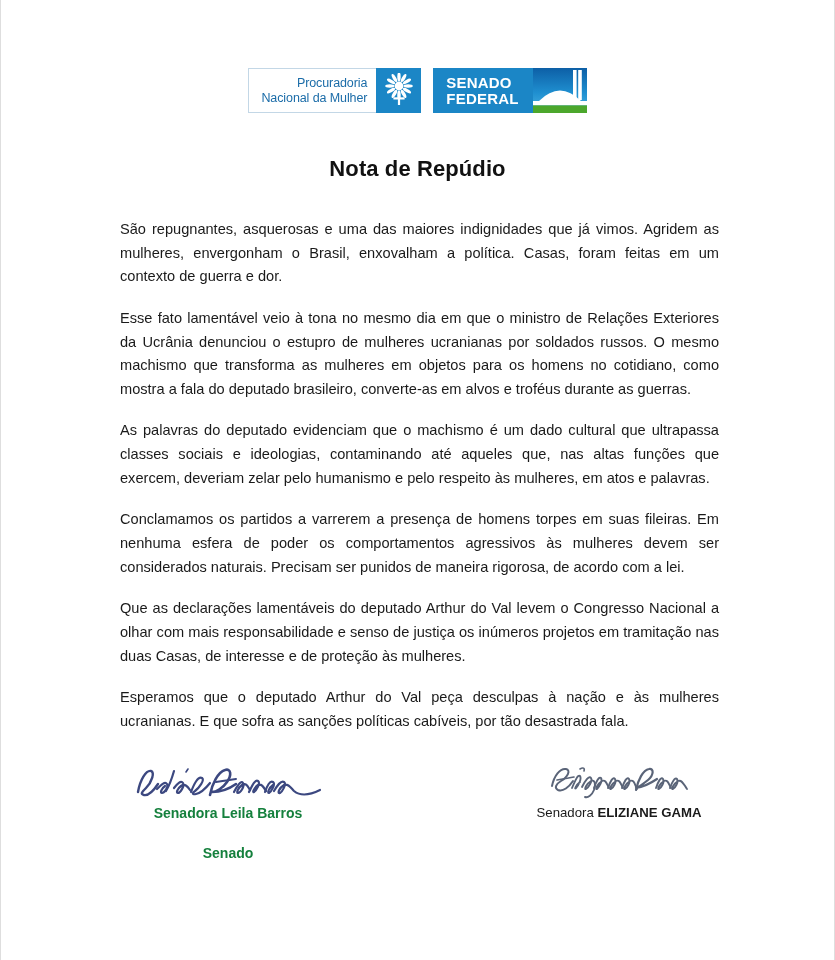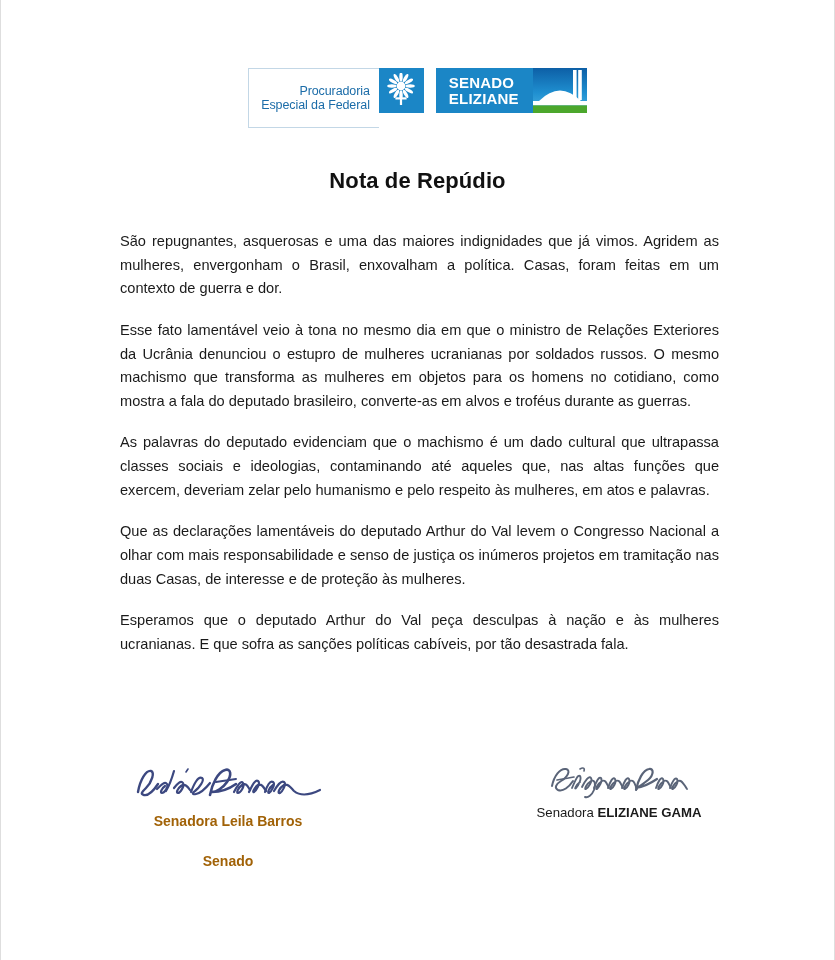--- a/index.html
+++ b/index.html
@@ -42,21 +42,21 @@
   .logo-pem-text {
     border: 1px solid #c3d7e6;
     border-right: none;
     background: #ffffff;
     display: flex;
     flex-direction: column;
     justify-content: center;
     align-items: flex-end;
     padding: 3px 9px 3px 12px;
     box-sizing: border-box;
-    height: 60px;
+    height: 45px;
   }
   .logo-pem-text span {
     display: block;
     color: #1b6ca8;
     font-size: 12.5px;
     line-height: 1.13;
     letter-spacing: -0.1px;
     white-space: nowrap;
     text-align: right;
   }
@@ -99,21 +99,21 @@
     height: 45px;
     flex: 0 0 auto;
   }
 
   
   .doc-title {
     text-align: center;
     font-size: 22px;
     font-weight: bold;
     color: #111111;
-    margin: 12px;
+    margin: 0;
     padding-top: 43px;
     letter-spacing: 0.1px;
   }
 
   
   .body-text {
     padding: 0 115px 0 119px;
     box-sizing: border-box;
     margin-top: 36px;
   }
@@ -142,22 +142,22 @@
   .sig-right { width: 415px; padding-right: 16px; }
 
   .sig-image { height: 42px; display: block; margin: 0 auto; }
   .sig-image-left { width: 200px; }
   .sig-image-right { width: 150px; }
 
   .sig-caption-left {
     font-size: 14px;
     font-weight: bold;
     line-height: 1.42;
-    color: #a16207;
-    margin: 8px;
+    color: #15803d;
+    margin: 0;
     padding: 0 60px;
   }
   .sig-caption-right {
     font-family: "Liberation Sans", sans-serif;
     font-size: 13.2px;
     line-height: 1.42;
     color: #1a1a1a;
     margin: 0;
   }
   .sig-caption-right .name-bold { font-weight: bold; }
@@ -165,21 +165,21 @@
 </head>
 <body>
 
 <div class="page">
 
   <div class="logo-bar">
 
     <div class="logo-pem">
       <div class="logo-pem-text">
         <span>Procuradoria</span>
-        <span>Especial da Federal</span>
+        <span>Nacional da Mulher</span>
       </div>
       <div class="logo-pem-mark">
         <svg width="34" height="36" viewBox="0 0 34 36" aria-hidden="true">
           <g fill="#ffffff">
             <g transform="translate(17,13)">
               <g id="petals">
                 <ellipse cx="0" cy="-9.2" rx="1.7" ry="4.6"></ellipse>
                 <ellipse cx="0" cy="-9.2" rx="1.7" ry="4.6" transform="rotate(30)"></ellipse>
                 <ellipse cx="0" cy="-9.2" rx="1.7" ry="4.6" transform="rotate(60)"></ellipse>
                 <ellipse cx="0" cy="-9.2" rx="1.7" ry="4.6" transform="rotate(90)"></ellipse>
@@ -197,21 +197,21 @@
             <rect x="15.9" y="19" width="2.2" height="13"></rect>
             <rect x="11.4" y="24.3" width="11.2" height="2.2"></rect>
           </g>
         </svg>
       </div>
     </div>
 
     <div class="logo-senado">
       <div class="logo-senado-text">
         <span>SENADO</span>
-        <span>ELIZIANE</span>
+        <span>FEDERAL</span>
       </div>
       <div class="logo-senado-mark">
         <svg width="54" height="45" viewBox="0 0 54 45" aria-hidden="true">
           <defs>
             <linearGradient id="skyGrad" x1="0" y1="0" x2="0" y2="1">
               <stop offset="0%" stop-color="#0d5fa6"></stop>
               <stop offset="55%" stop-color="#1f8fd0"></stop>
               <stop offset="100%" stop-color="#4bb4e4"></stop>
             </linearGradient>
           </defs>
@@ -226,20 +226,21 @@
     </div>
 
   </div>
 
   <h1 class="doc-title">Nota de Repúdio</h1>
 
   <div class="body-text">
     <p>São repugnantes, asquerosas e uma das maiores indignidades que já vimos. Agridem as mulheres, envergonham o Brasil, enxovalham a política. Casas, foram feitas em um contexto de guerra e dor.</p>
     <p>Esse fato lamentável veio à tona no mesmo dia em que o ministro de Relações Exteriores da Ucrânia denunciou o estupro de mulheres ucranianas por soldados russos. O mesmo machismo que transforma as mulheres em objetos para os homens no cotidiano, como mostra a fala do deputado brasileiro, converte-as em alvos e troféus durante as guerras.</p>
     <p>As palavras do deputado evidenciam que o machismo é um dado cultural que ultrapassa classes sociais e ideologias, contaminando até aqueles que, nas altas funções que exercem, deveriam zelar pelo humanismo e pelo respeito às mulheres, em atos e palavras.</p>
+    <p>Conclamamos os partidos a varrerem a presença de homens torpes em suas fileiras. Em nenhuma esfera de poder os comportamentos agressivos às mulheres devem ser considerados naturais. Precisam ser punidos de maneira rigorosa, de acordo com a lei.</p>
     <p>Que as declarações lamentáveis do deputado Arthur do Val levem o Congresso Nacional a olhar com mais responsabilidade e senso de justiça os inúmeros projetos em tramitação nas duas Casas, de interesse e de proteção às mulheres.</p>
     <p>Esperamos que o deputado Arthur do Val peça desculpas à nação e às mulheres ucranianas. E que sofra as sanções políticas cabíveis, por tão desastrada fala.</p>
   </div>
 
   <div class="signatures">
 
     <div class="sig-block sig-left">
       <svg class="sig-image sig-image-left" viewBox="0 0 200 42">
         <g fill="none" stroke="#3c4880" stroke-linecap="round" stroke-linejoin="round">
           <path d="M10 30 C12 18, 18 8, 23 9 C27 10, 24 20, 18 26 C14 30, 12 32, 16 33 C21 34, 26 28, 30 22" stroke-width="2.4"></path>

